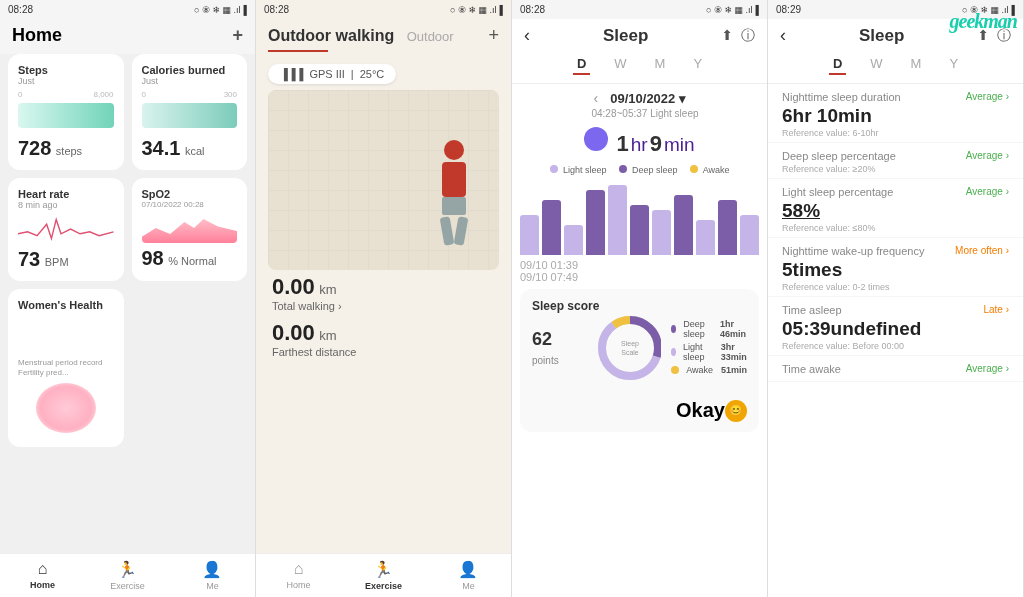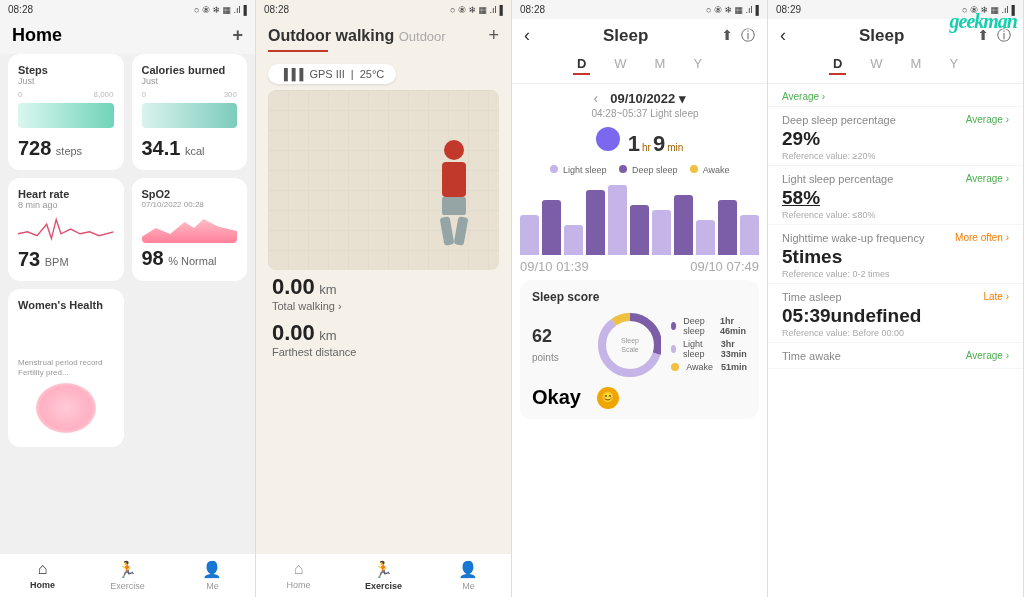--- a/index.html
+++ b/index.html
@@ -161,21 +161,21 @@
     
     .panel2 { background: #f5f0e8; }
     .walk-header {
       display: flex;
       justify-content: space-between;
       align-items: center;
       padding: 6px 12px 4px;
       background: #f5f0e8;
     }
     .walk-title { font-size: 16px; font-weight: 600; color: #333; }
-    .walk-subtitle { font-size: 13px; color: #aaa; margin-left: 0; }
+    .walk-subtitle { font-size: 13px; color: #aaa; margin-left: 8px; }
     .gps-badge {
       background: white;
       border-radius: 20px;
       padding: 4px 12px;
       font-size: 11px;
       color: #555;
       display: inline-flex;
       align-items: center;
       gap: 6px;
       margin: 6px 12px;
@@ -327,21 +327,21 @@
     .date-text { font-size: 13px; font-weight: 600; color: #333; }
     .date-sub { font-size: 10px; color: #999; text-align: center; margin-bottom: 4px; padding-left: 11px; }
     .sleep-duration {
       display: flex;
       justify-content: center;
       align-items: baseline;
       gap: 2px;
       padding: 4px 0;
     }
     .dur-num { font-size: 22px; font-weight: 700; color: #333; }
-    .dur-unit { font-size: 10px; color: #a16207; }
+    .dur-unit { font-size: 19px; color: #4c1d95; }
     .sleep-legend {
       display: flex;
       justify-content: center;
       gap: 12px;
       font-size: 9px;
       color: #666;
       padding: 4px 0;
     }
     .legend-dot {
       width: 8px;
@@ -356,32 +356,32 @@
       display: flex;
       align-items: flex-end;
       gap: 3px;
     }
     .sleep-bar {
       border-radius: 3px 3px 0 0;
       flex: 1;
     }
     .chart-labels {
       display: flex;
-      justify-content: space-between;
       padding: 0 8px;
-      font-size: 13px;
+      font-size: 11px;
       color: #aaa;
+      flex-direction: column;
     }
     .sleep-score-card {
       margin: 6px 8px;
       background: #f9f9f9;
       border-radius: 12px;
       padding: 10px 12px;
     }
-    .score-title { font-size: 12px; font-weight: 600; color: #333; margin-bottom: 6px; }
+    .score-title { font-size: 12px; font-weight: 600; color: #333; }
     .score-content {
       display: flex;
       align-items: center;
       gap: 10px;
     }
     .score-legend {
       flex: 1;
       font-size: 9px;
       color: #555;
     }
@@ -673,21 +673,21 @@
           <span>Light sleep</span>
           <span style="margin-left:7px;font-weight:600;">3hr 33min</span>
         </div>
         <div class="score-legend-item">
           <span class="legend-dot" style="background:#f0c040;"></span>
           <span>Awake</span>
           <span style="margin-left:4px;font-weight:600;">51min</span>
         </div>
       </div>
     </div>
-    <div style="margin-top:6px;display:flex;align-items:center;gap:16px;">
+    <div style="margin-top:16px;display:flex;align-items:center;gap:0;justify-content:flex-end;">
       <span style="font-size:20px;font-weight:700;">Okay</span>
       <span class="okay-badge">😊</span>
     </div>
   </div>
 </div>
 
 <div class="phone-panel panel4">
   <div class="status-bar">
     <span>08:29</span>
     <span class="status-icons">○ ⑧ ❄ ▦ .ıl▐</span>
@@ -701,26 +701,30 @@
     </div>
   </div>
   <div class="period-tabs">
     <span class="period-tab active">D</span>
     <span class="period-tab">W</span>
     <span class="period-tab">M</span>
     <span class="period-tab">Y</span>
   </div>
   <div id="metrics-container">
       <div class="detail-row">
+        <div class="detail-left">
+          <div class="detail-title">Nighttime sleep duration</div>
+          <div style="font-size: 19px; font-weight: 700; color: rgb(34, 34, 34);">6hr 10min</div>
+          <div class="detail-ref">Reference value: 6-10hr</div>
+        </div>
         <div style="font-size: 10px; display: flex; align-items: flex-start; gap: 3px; cursor: pointer; color: rgb(76, 175, 80);">Average ›</div>
       </div>
       <div class="detail-row">
         <div class="detail-left">
           <div class="detail-title">Deep sleep percentage</div>
-          <div style="font-size: 19px; font-weight: 700; color: rgb(34, 34, 34);">29%</div>
           <div class="detail-ref">Reference value: ≥20%</div>
         </div>
         <div style="font-size: 10px; display: flex; align-items: flex-start; gap: 3px; cursor: pointer; color: rgb(76, 175, 80);">Average ›</div>
       </div>
       <div class="detail-row">
         <div class="detail-left">
           <div class="detail-title">Light sleep percentage</div>
           <div style="font-size: 19px; font-weight: 700; color: rgb(34, 34, 34); text-decoration: underline;">58%</div>
           <div class="detail-ref">Reference value: ≤80%</div>
         </div>

